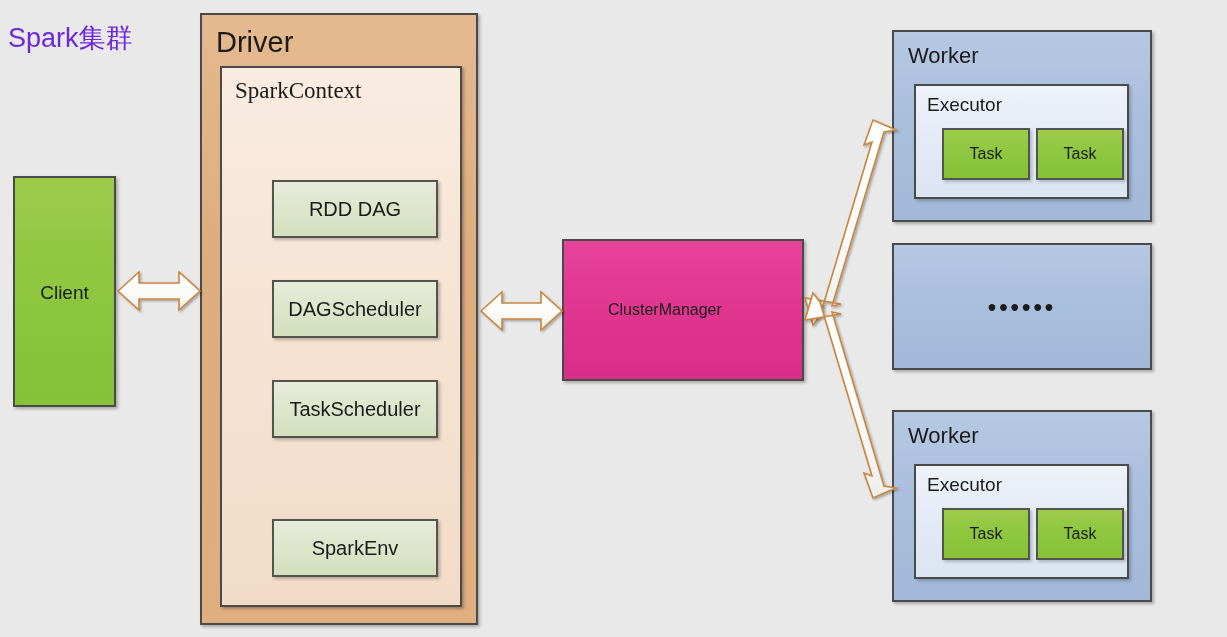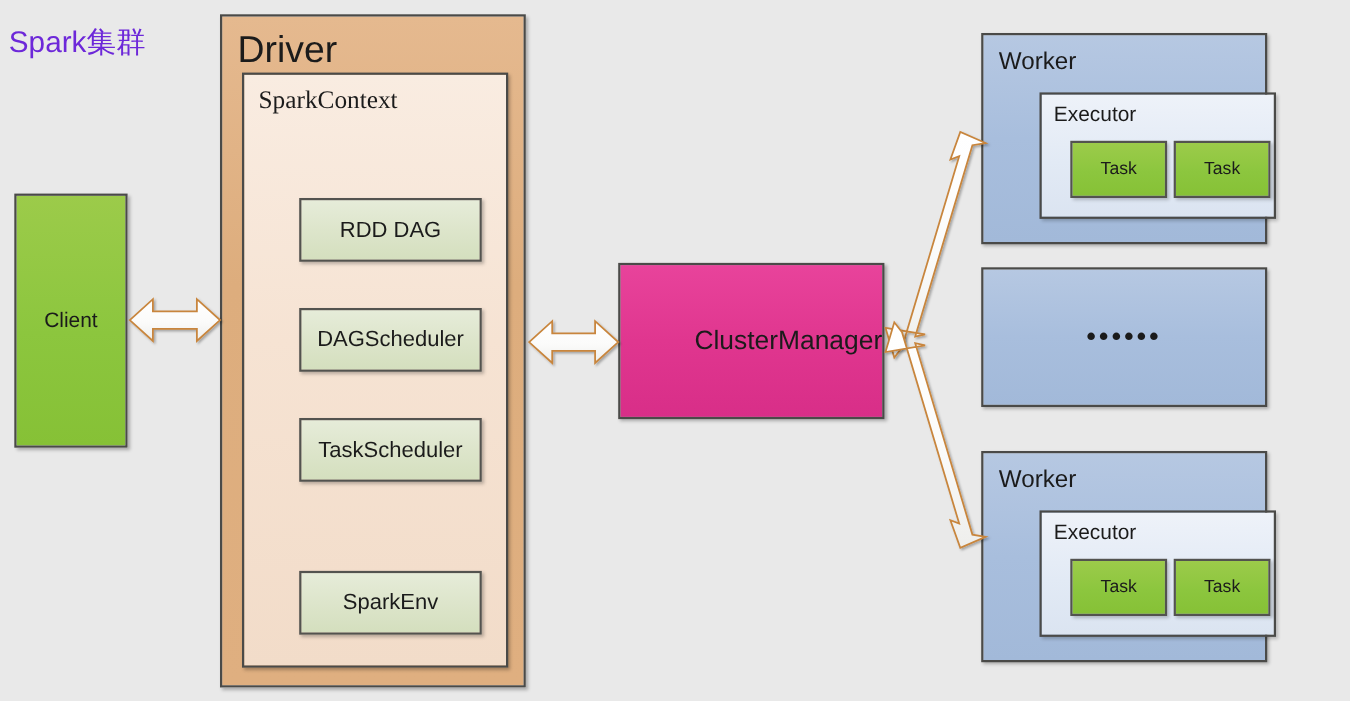--- a/index.html
+++ b/index.html
@@ -53,21 +53,21 @@
   }
 
   
   #driver {
     left: 200px; top: 13px;
     width: 278px; height: 612px;
     background: linear-gradient(180deg,#e5b98f 0%, #ddad7d 40%, #dfaf80 100%);
   }
   #driver > .box-label {
     left: 14px; top: 13px;
-    font-size: 34px;
+    font-size: 29px;
   }
 
   
   #sparkcontext {
     left: 18px; top: 51px;
     width: 242px; height: 541px;
     background: linear-gradient(180deg,#f9ece1 0%, #f6e3d3 45%, #f2dcc9 100%);
   }
   #sparkcontext > .box-label {
     left: 13px; top: 11px;
@@ -97,22 +97,23 @@
 
   
   #clustermanager {
     left: 562px; top: 239px;
     width: 242px; height: 142px;
     background: linear-gradient(180deg,#e8439b 0%, #e0368f 50%, #d82e88 100%);
   }
   #clustermanager .box-label {
     left: 0; right: 0; top: 50%;
     transform: translateY(-50%);
-    text-align: right;
-    font-size: 24px;
+    text-align: left;
+    font-size: 16px;
+    padding-left: 44px;
   }
 
   
   .worker {
     left: 892px;
     width: 260px;
     background: linear-gradient(180deg,#b6c8e2 0%, #a8bedd 50%, #a2b9d9 100%);
   }
   #worker-top { top: 30px; height: 192px; }
   #worker-bottom { top: 410px; height: 192px; }
@@ -135,21 +136,20 @@
     font-weight: bold;
   }
 
   .executor {
     position: absolute;
     left: 20px; top: 52px;
     width: 215px; height: 115px;
     background: linear-gradient(180deg,#eef2f9 0%, #e2eaf5 55%, #dbe4f1 100%);
     border: 2px solid #4a4a48;
     box-shadow: 2px 2px 3px rgba(0,0,0,0.22);
-    margin-left: 31px;
   }
   .executor > .box-label {
     left: 11px; top: 9px;
     font-size: 19px;
   }
   .task {
     position: absolute;
     top: 42px;
     width: 88px; height: 52px;
     background: linear-gradient(180deg,#9ccb4a 0%, #8cc63e 55%, #86c136 100%);

